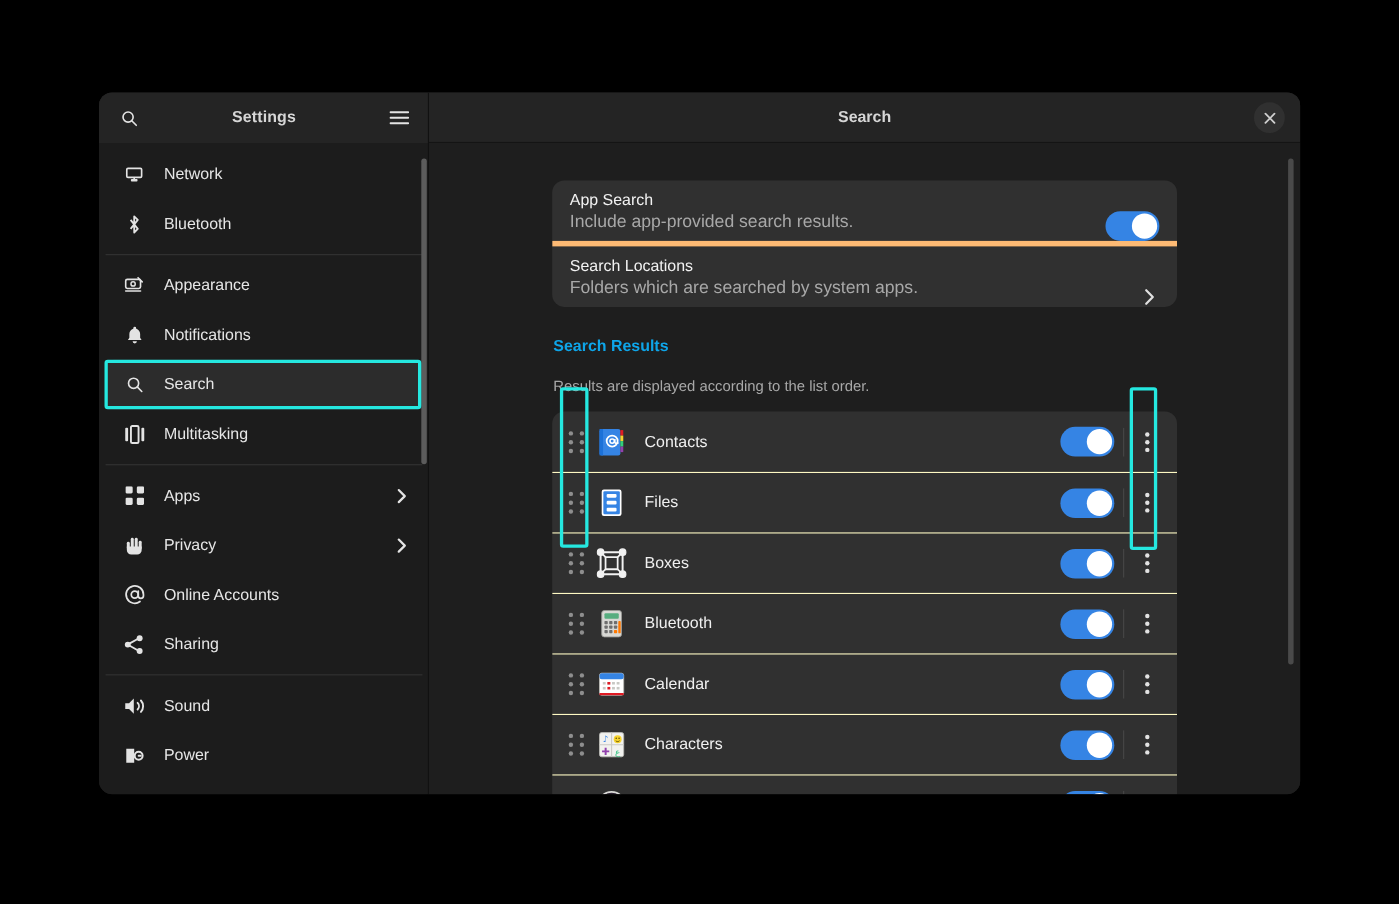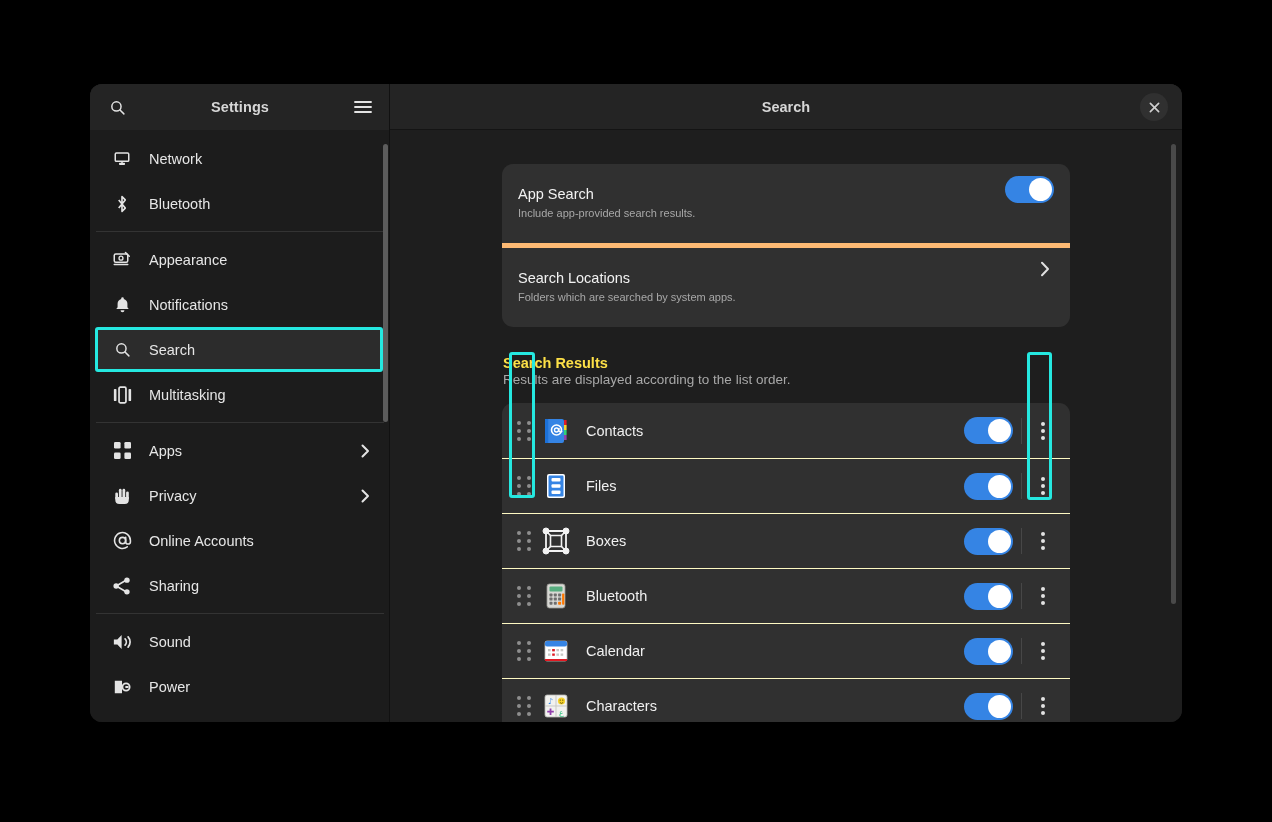--- a/index.html
+++ b/index.html
@@ -188,34 +188,34 @@
   }
 
   
   .card {
     background: #303030;
     border-radius: 11px;
     overflow: hidden;
   }
   .card-row {
     display: flex;
-    align-items: flex-start;
-    padding: 12px 16px;
+    align-items: flex-end;
+    padding: 0 16px;
     min-height: 54px;
   }
   .card-row + .card-row { border-top: 5px solid #fdba74; }
   .row-texts { flex: 1; padding: 9px 0; }
   .row-title {
     color: #f2f2f2;
     font-size: 14.5px;
     line-height: 19px;
   }
   .row-sub {
     color: #a8a8a8;
-    font-size: 11px;
+    font-size: 16px;
     line-height: 17px;
     margin-top: 1px;
   }
 
   
   .toggle {
     width: 49px;
     height: 27px;
     border-radius: 14px;
     background: #3584e4;
@@ -233,22 +233,22 @@
 
   .chev-right {
     width: 18px; height: 18px;
     display: flex; align-items: center; justify-content: center;
     color: #e0e0e0;
     cursor: pointer;
   }
 
   
   .section-head {
-    margin: 28px 0 1px 1px;
-    color: #fde047;
+    margin: 28px 0 20px 1px;
+    color: #0ea5e9;
     font-size: 14.5px;
     font-weight: bold;
   }
   .section-sub {
     color: #a8a8a8;
     font-size: 13.5px;
     margin-bottom: 16px;
     margin-left: 1px;
   }
 

